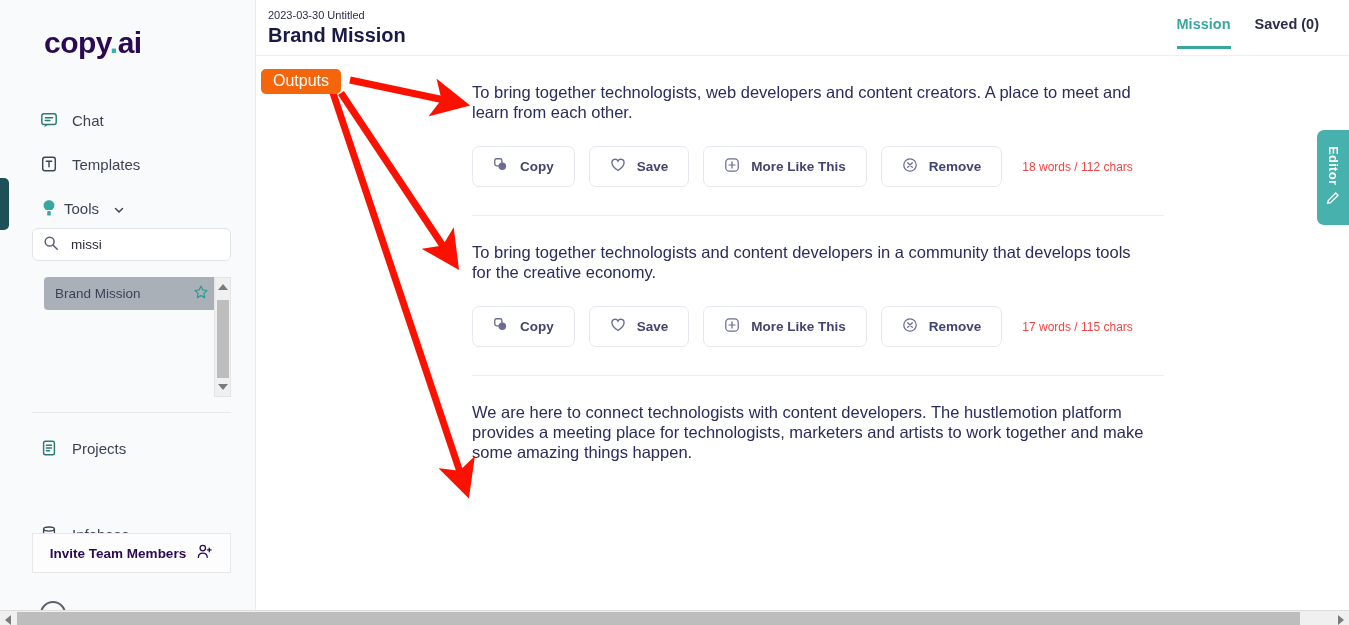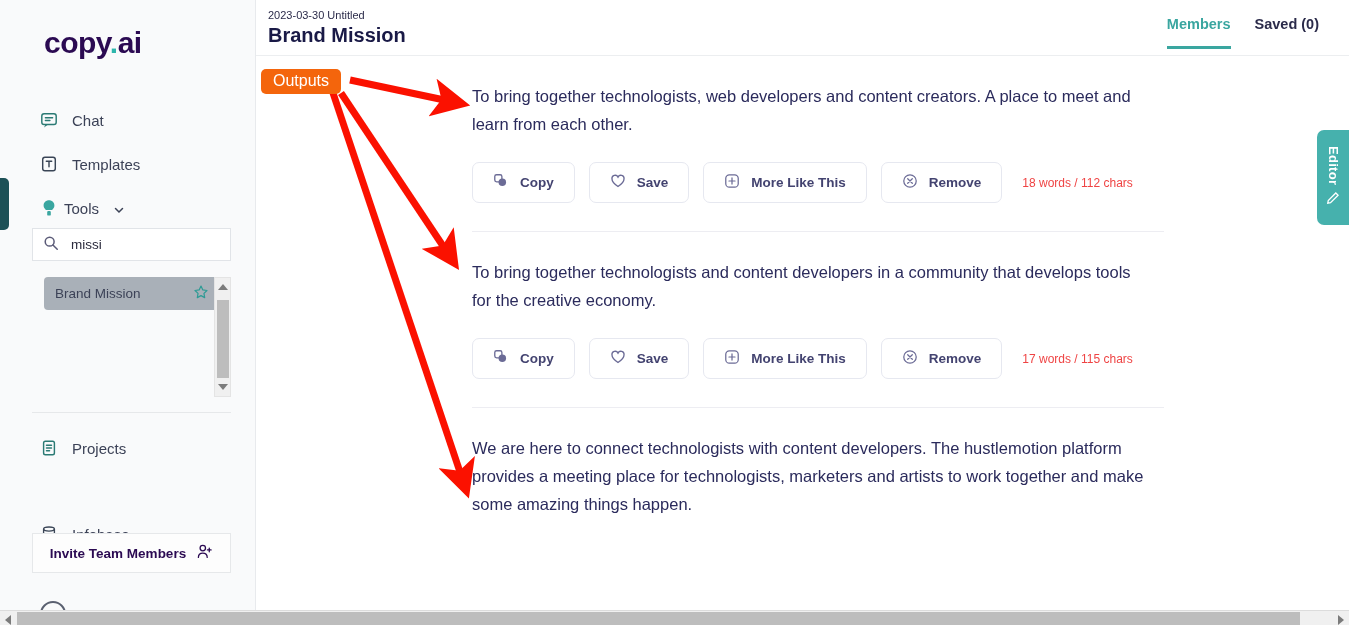--- a/index.html
+++ b/index.html
@@ -36,21 +36,21 @@
   .nav-icon { width: 18px; height: 18px; display: block; flex: none; }
 
   .chevron {
     margin-left: 8px; width: 12px; height: 12px;
   }
 
   
   .search-box {
     position: absolute; left: 32px; top: 228px;
     width: 199px; height: 33px;
-    background: #fff; border: 1px solid #e1e4e8; border-radius: 0;
+    background: #fff; border: 1px solid #e1e4e8; border-radius: 6px;
     display: flex; align-items: center; padding: 0 10px; gap: 12px;
   }
   .search-box input {
     border: none; outline: none; font-size: 13.5px;
     color: #2b2b3d; font-family: "Liberation Sans", sans-serif;
     width: 140px; background: transparent;
   }
 
   
   .results-wrap {
@@ -134,21 +134,21 @@
   .tab {
     font-size: 14.5px; font-weight: 700; cursor: pointer;
     padding-bottom: 14px; color: #2b2b4a;
   }
   .tab.active { color: #3aa6a0; border-bottom: 3px solid #3aa6a0; }
 
   
   .outputs { position: absolute; left: 0; top: 56px; width: 1093px; }
   .output-block { position: relative; padding: 0 0 0 216px; }
   .out-text {
-    font-size: 16.5px; line-height: 28px; color: #2b2b5c;
+    font-size: 16.5px; line-height: 20px; color: #2b2b5c;
     width: 672px;
   }
   .out-actions {
     display: flex; align-items: center; gap: 14px; margin-top: 24px;
   }
   .act-btn {
     height: 41px; border: 1px solid #e6e8f0; border-radius: 7px;
     background: #fff; display: flex; align-items: center; gap: 11px;
     padding: 0 20px; cursor: pointer;
   }
@@ -316,21 +316,21 @@
   </div>
 
   <div class="left-tab"></div>
 
   <div class="main">
 
     <div class="topbar">
       <div class="doc-sub">2023-03-30 Untitled</div>
       <div class="doc-title">Brand Mission</div>
       <div class="tabs">
-        <div class="tab active">Members</div>
+        <div class="tab active">Mission</div>
         <div class="tab">Saved (0)</div>
       </div>
     </div>
 
     <div class="outputs">
 
       <div class="output-block" style="padding-top:26px;">
         <div class="out-text">To bring together technologists, web developers and content creators. A place to meet and learn from each other.</div>
         <div class="out-actions">
           <div class="act-btn">

